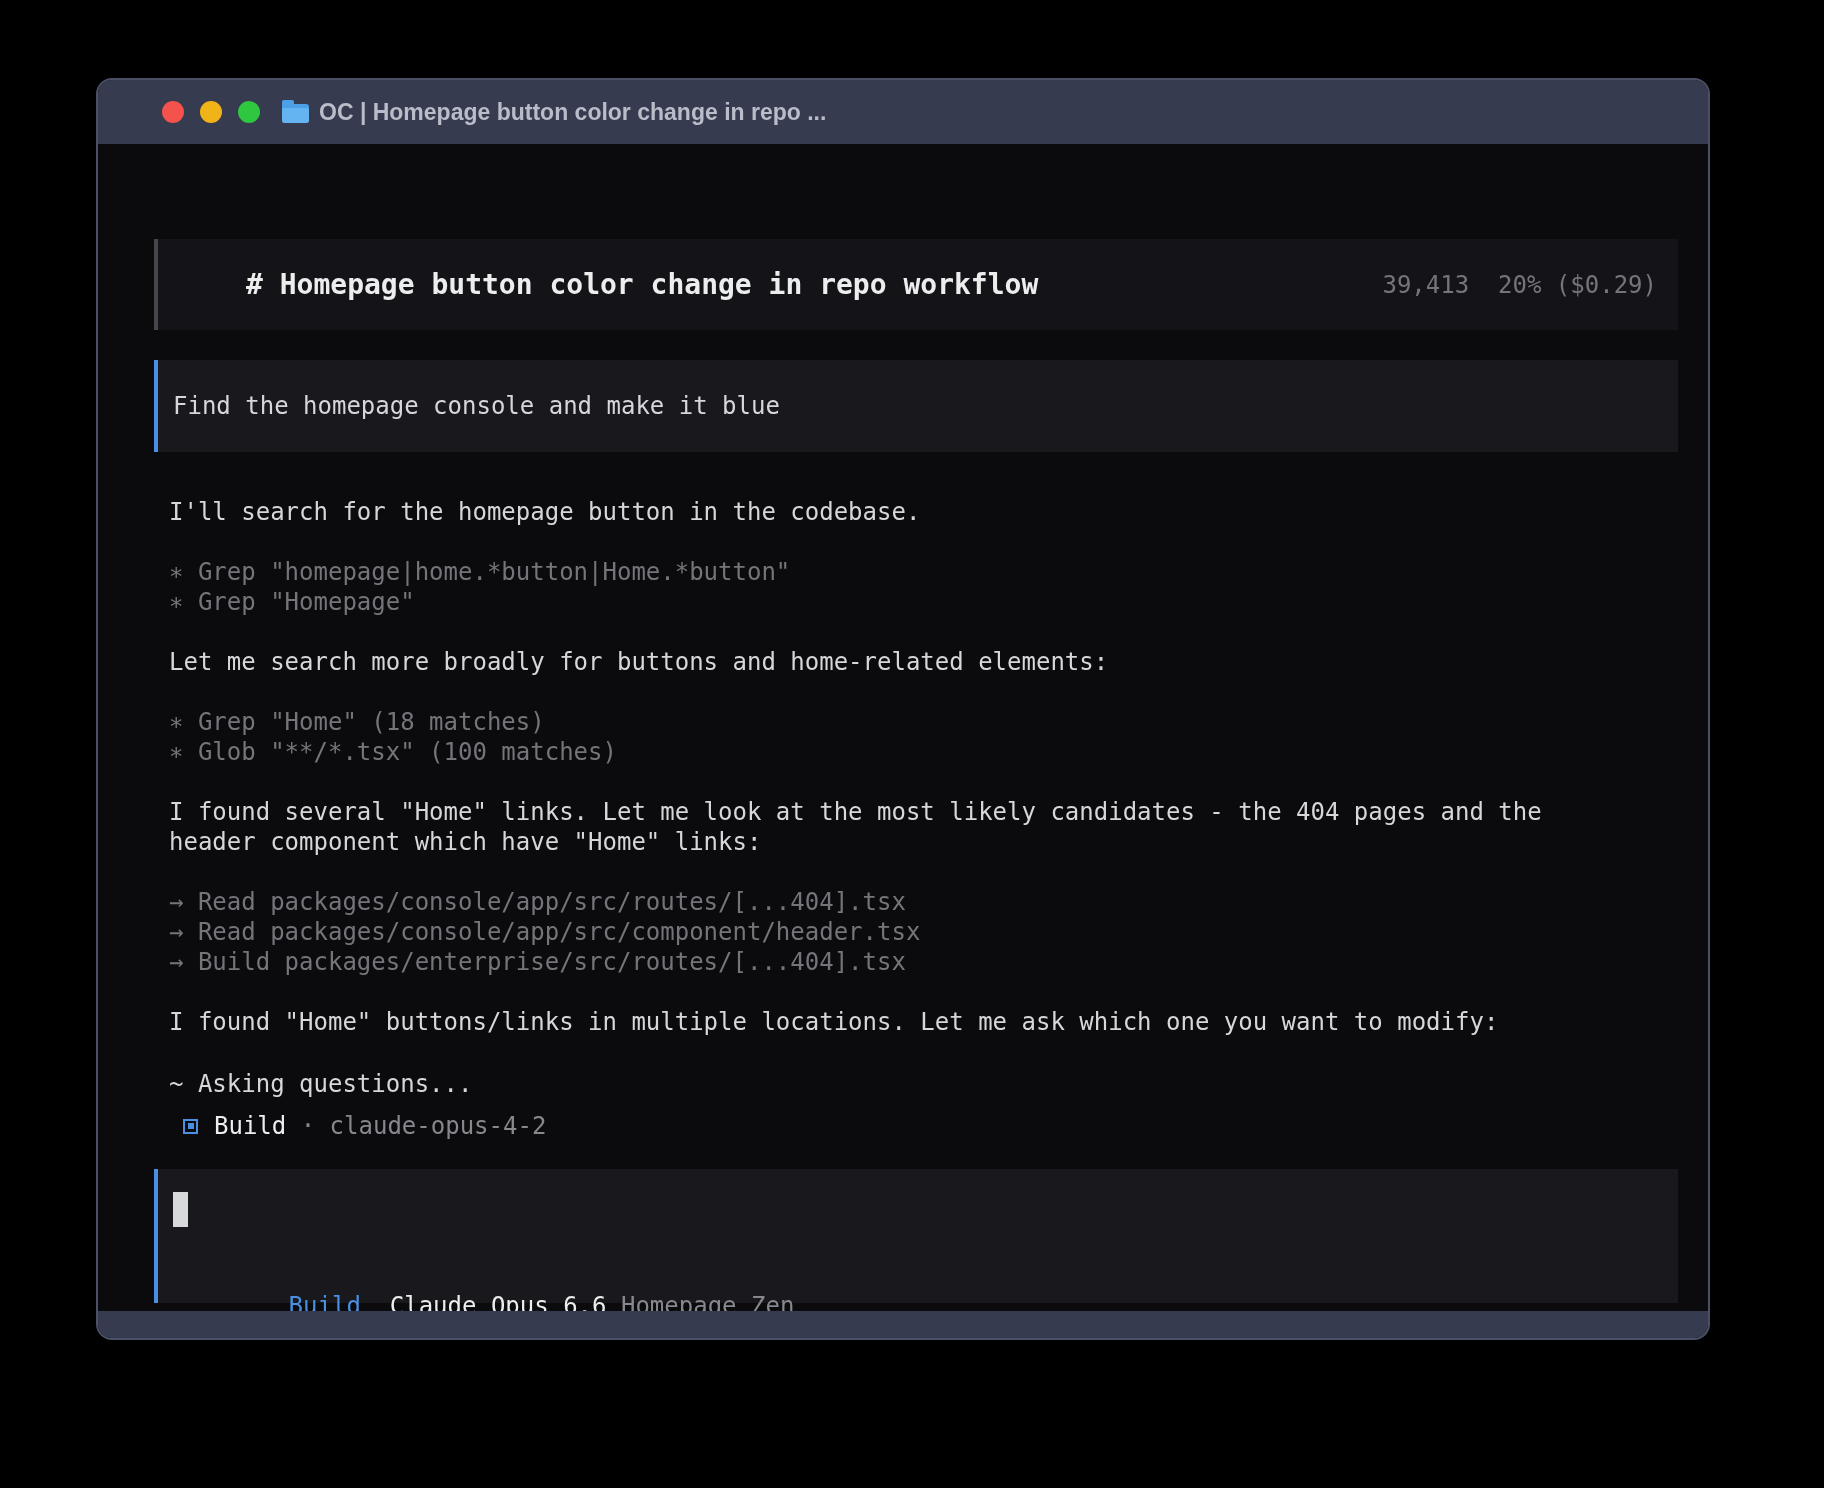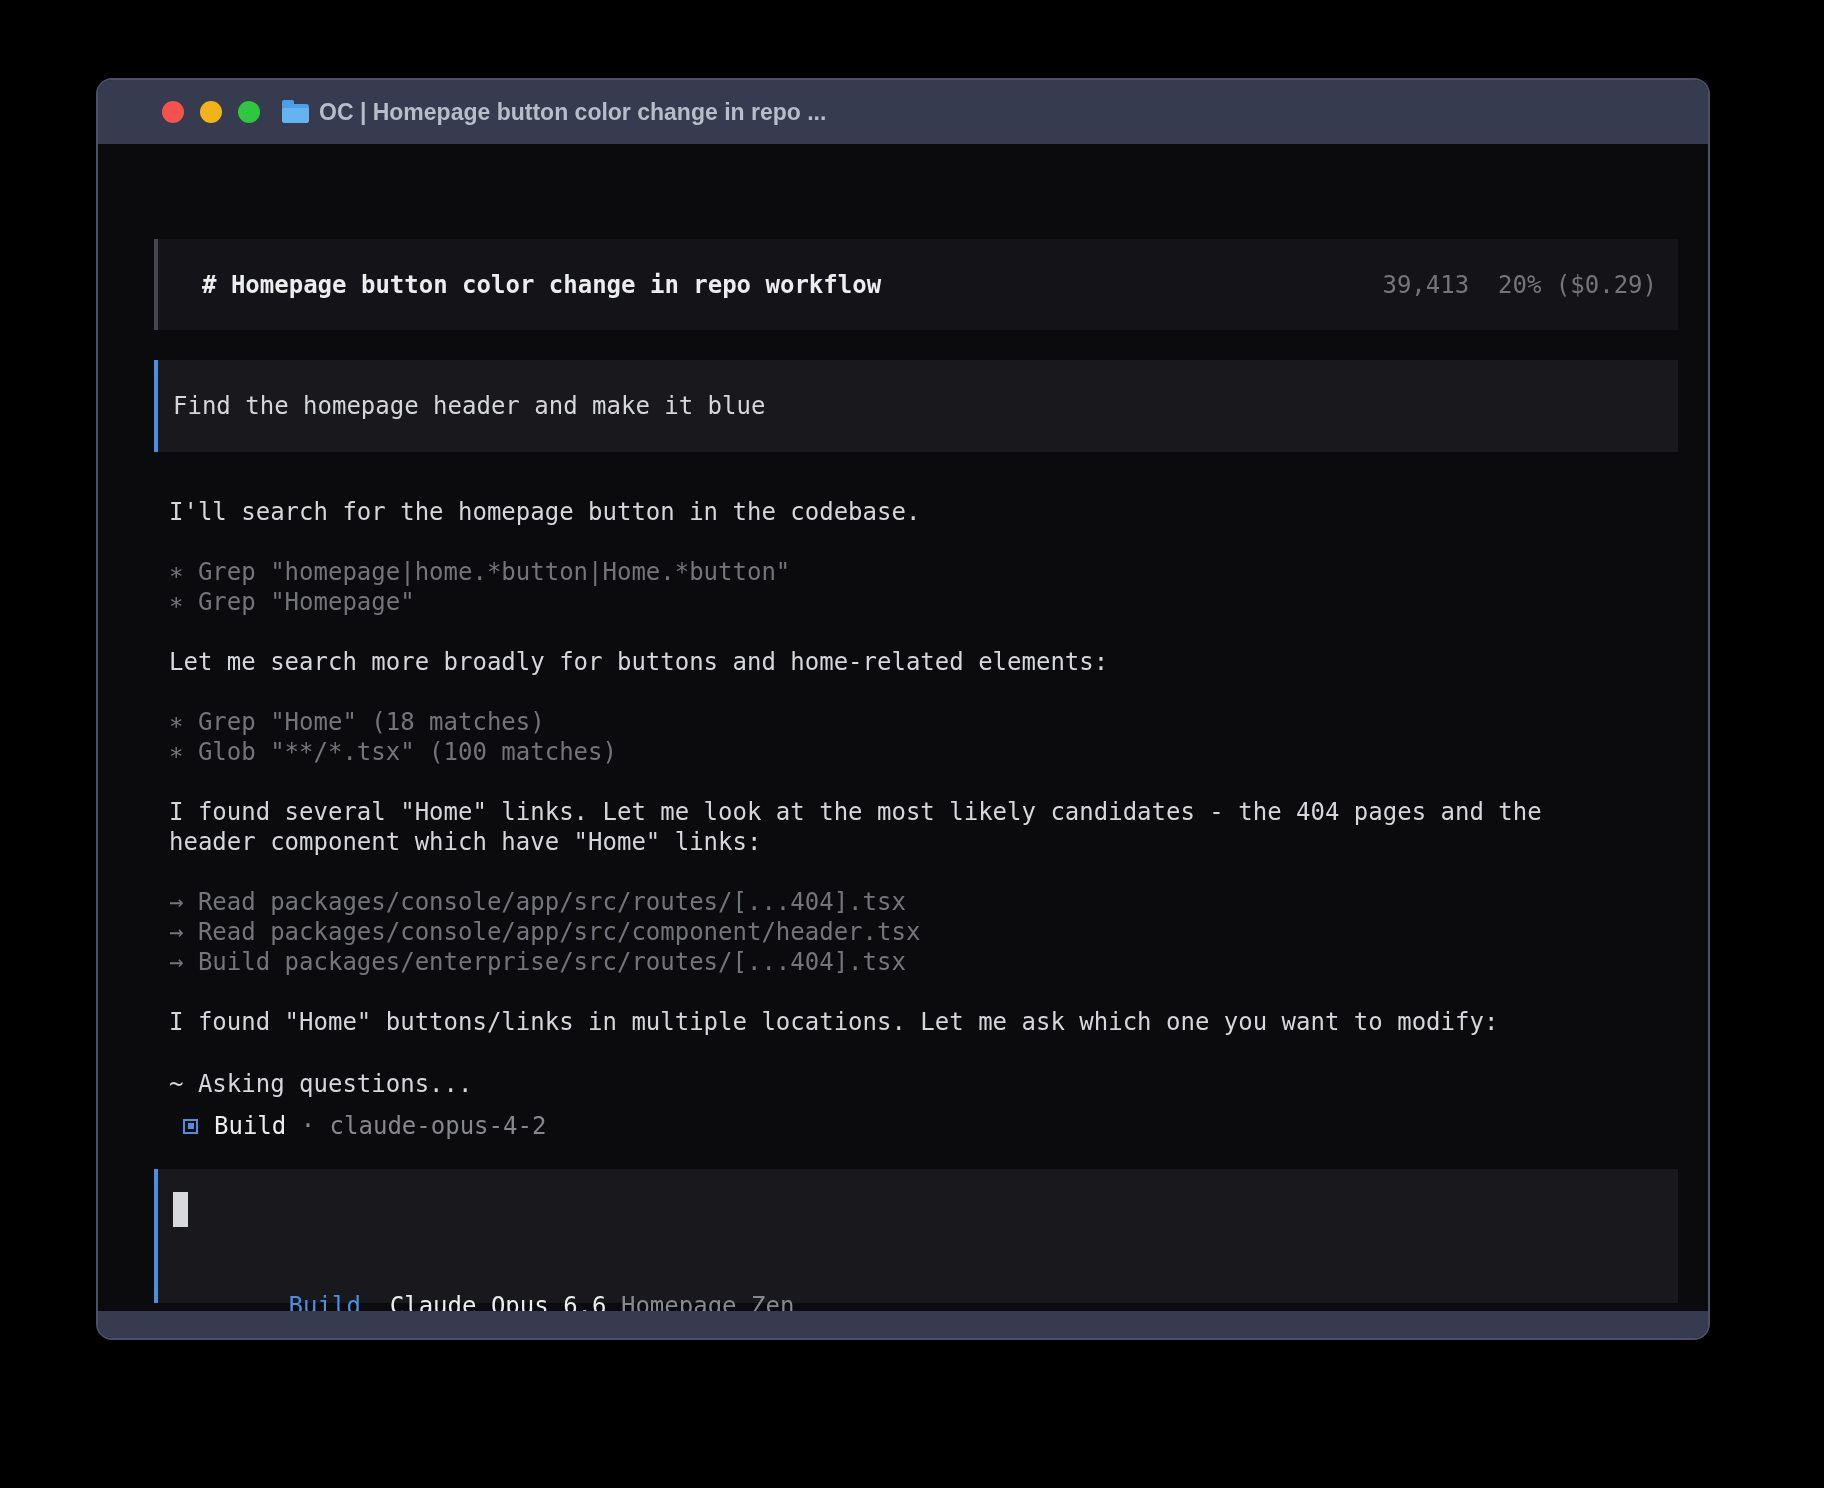--- a/index.html
+++ b/index.html
@@ -69,21 +69,21 @@
   
   .panel{
     position:absolute;left:56px;width:1524px;background:var(--panel);
     border-left:4px solid var(--accent);
   }
   .panel.header-block{
     background:var(--header-panel);border-left-color:var(--border-gray);
     top:95px;height:91px;display:flex;align-items:center;justify-content:space-between;
     padding:0 21px 0 44px;
   }
-  .header-title{font-size:24px;font-weight:bold;color:var(--fg-bright);white-space:pre;}
+  .header-title{font-size:28px;font-weight:bold;color:var(--fg-bright);white-space:pre;margin-left:44px;}
   .header-meta{font-size:24px;color:var(--dim);white-space:pre;}
 
   .panel.user-block{
     top:216px;height:92px;display:flex;align-items:center;padding-left:15px;
   }
   .user-text{font-size:24px;color:var(--fg);white-space:pre;}
 
   .panel.input-block{
     top:1025px;height:134px;padding-left:15px;
   }
@@ -134,21 +134,21 @@
   </div>
 
   <div class="terminal">
 
     <div class="panel header-block">
       <span class="header-title"># Homepage button color change in repo workflow</span>
       <span class="header-meta">39,413  20% ($0.29)</span>
     </div>
 
     <div class="panel user-block">
-      <span class="user-text">Find the homepage header and make it blue</span>
+      <span class="user-text">Find the homepage console and make it blue</span>
     </div>
 
     <div class="line" style="left:71px;top:337px;">I'll search for the homepage button in the codebase.</div>
 
     <div class="line dim" style="left:71px;top:397px;">∗ Grep "homepage|home.*button|Home.*button"</div>
     <div class="line dim" style="left:71px;top:427px;">∗ Grep "Homepage"</div>
 
     <div class="line" style="left:71px;top:487px;">Let me search more broadly for buttons and home-related elements:</div>
 
     <div class="line dim" style="left:71px;top:547px;">∗ Grep "Home" (18 matches)</div>

